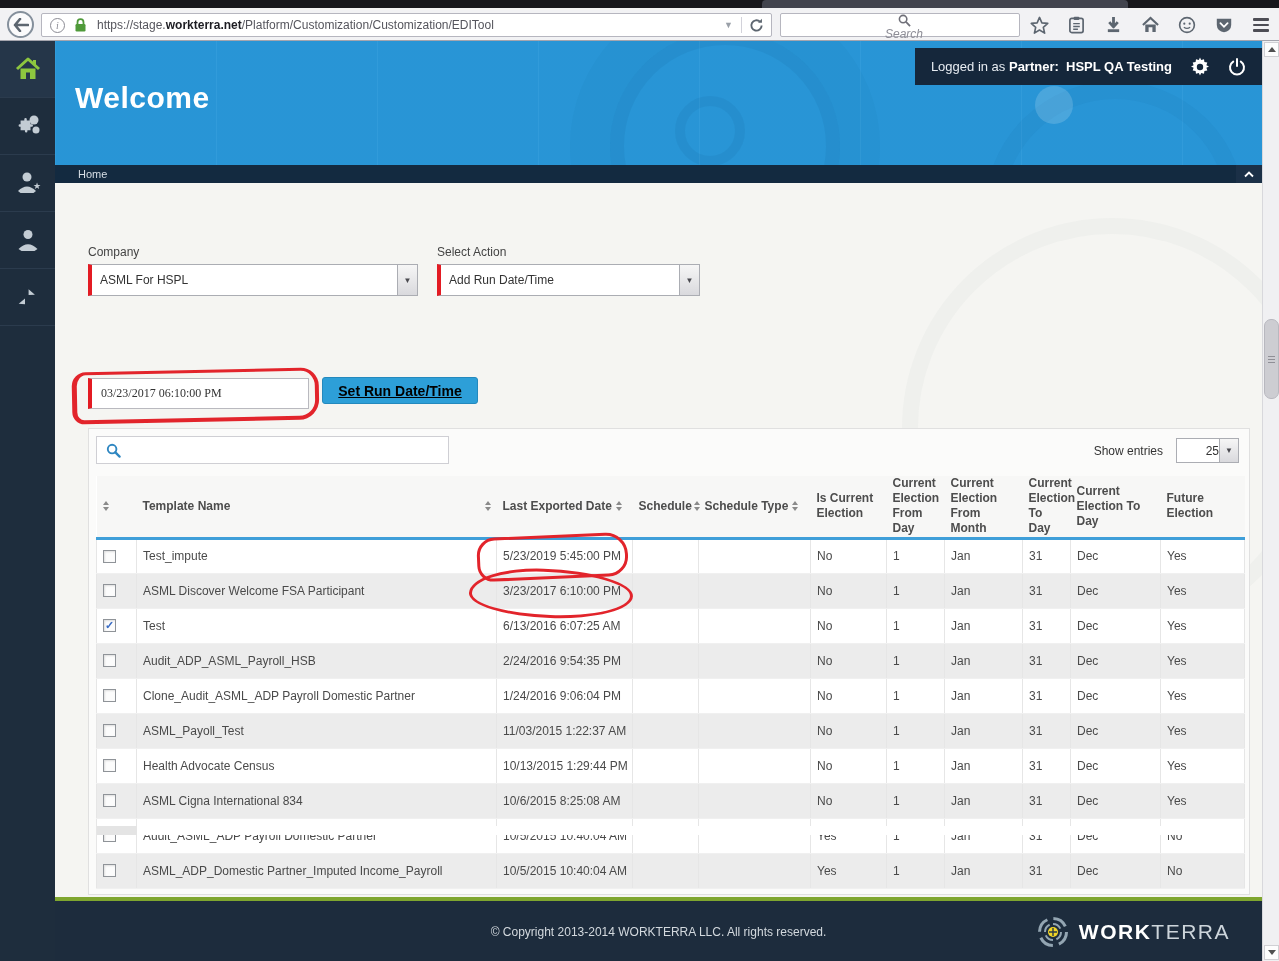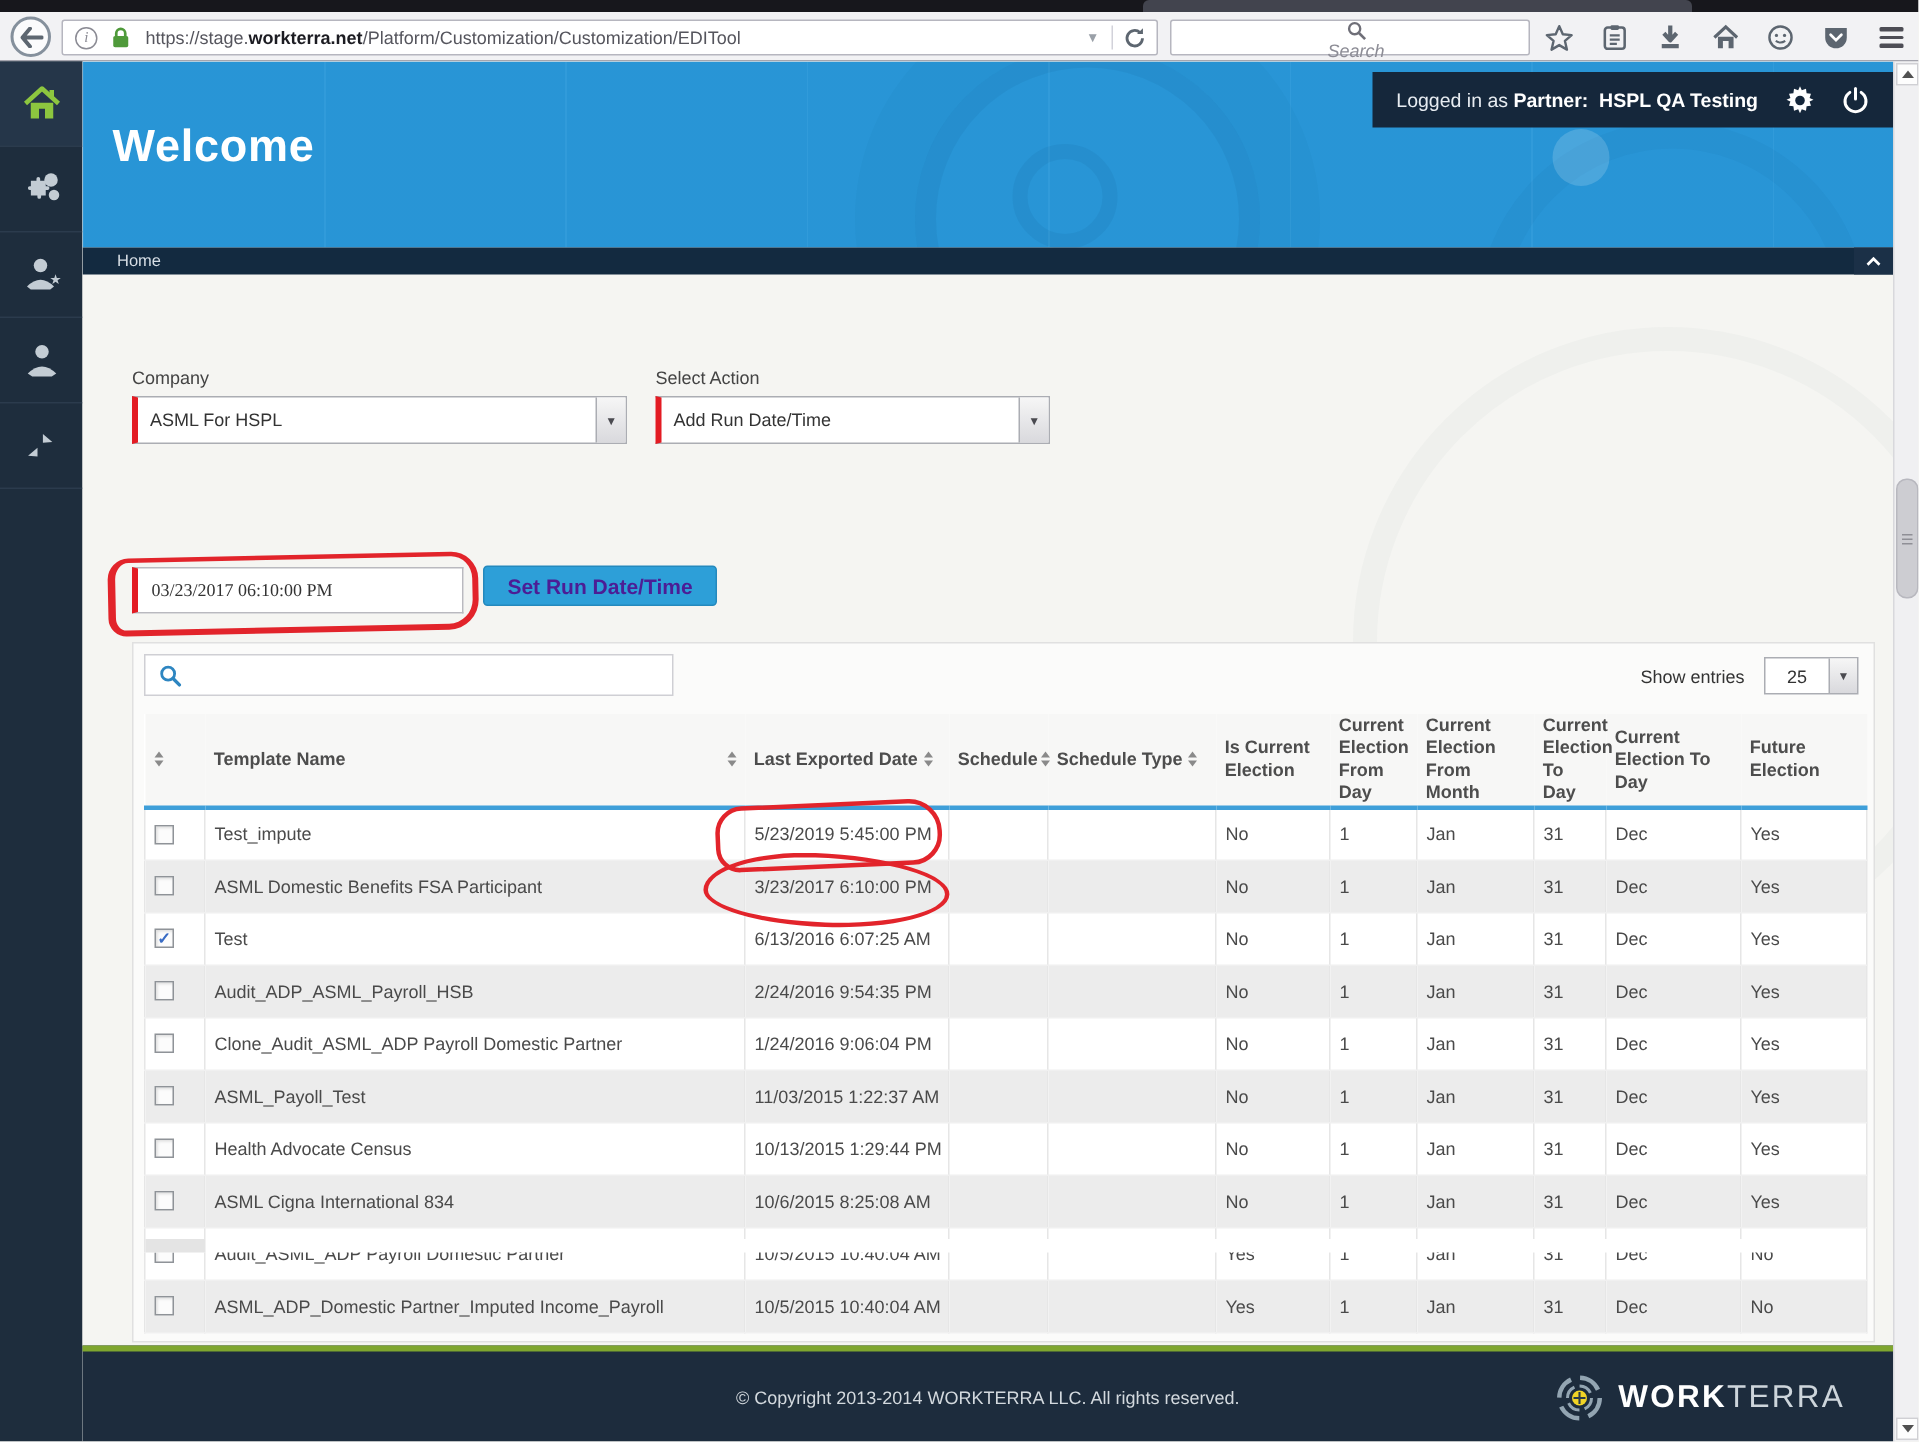--- a/index.html
+++ b/index.html
@@ -64,29 +64,29 @@
   .fieldlabel { position:absolute; font-size:12px; color:#444; }
   .selectbox { position:absolute; height:32px; background:#fff; border:1px solid #abadb3; display:flex; align-items:center; }
   .req-edge { border-left:4px solid #e31b23; }
   .selectval { font-size:12px; color:#333; margin-left:8px; flex:1; }
   .droparrow { width:20px; height:100%; border-left:1px solid #abadb3; background:linear-gradient(#f6f6f6,#d9d9dd); display:flex; align-items:center; justify-content:center; font-size:8px; color:#4a4a50; }
   .notebar { position:absolute; left:33px; top:94px; width:1155px; height:33px; background:#f9f3d6; border:1px solid #e7dfae; display:flex; align-items:center; }
   .notetext { font-size:12px; color:#3a3a3a; margin-left:12px; }
   .notetext b { color:#222; }
   .dateinput { position:absolute; left:33px; top:150px; width:221px; height:31px; background:#fff; border:1px solid #b9b9bf; border-left:4px solid #e31b23; display:flex; align-items:center;font-family:Liberation Serif, serif; }
   .dateval { font-size:12px; color:#333; margin-left:9px; }
-  .runbtn { position:absolute; left:267px; top:149px; width:156px; height:27px; background:#2d9fd8; border:1px solid #2489bd; border-radius:3px; color:#4c1d95; font-size:14px; font-weight:bold; display:flex; align-items:center; justify-content:center; }
+  .runbtn { position:absolute; left:267px; top:149px; width:156px; height:27px; background:#2d9fd8; border:1px solid #2489bd; border-radius:3px; color:#000000; font-size:14px; font-weight:bold; display:flex; align-items:center; justify-content:center;text-decoration:underline; }
 
   
   .panel { position:absolute; left:33px; top:200px; width:1162px; height:467px; background:#fbfbfa; border:1px solid #e0e0e0; overflow:hidden; }
   .tsearch { position:absolute; left:7px; top:7px; width:353px; height:28px; background:#fff; border:1px solid #cfcfd4; display:flex; align-items:center; }
   .showentries { position:absolute; right:10px; top:9px; display:flex; align-items:center; gap:13px; }
   .se-label { font-size:12px; color:#333; }
   .se-select { width:63px; height:25px; background:#fff; border:1px solid #abadb3; display:flex; align-items:center; }
-  .se-val { flex:1; text-align:center; font-size:12px; color:#333; }
+  .se-val { flex:1; text-align:right; font-size:12px; color:#333; }
   .se-arrow { width:19px; height:100%; border-left:1px solid #abadb3; background:linear-gradient(#f6f6f6,#d9d9dd); display:flex; align-items:center; justify-content:center; font-size:8px; color:#4a4a50; }
 
   table.grid { position:absolute; left:7px; top:47px; width:1148px; border-collapse:collapse; table-layout:fixed; background:#fff; }
   .grid thead th { background:#f7f7f6; border-bottom:3px solid #3f9fd9; height:62px; font-size:12px; color:#4d4d4d; text-align:left; vertical-align:middle; padding:0 6px; font-weight:bold; line-height:1.25; }
   .grid tbody td { height:35px; font-size:12px; color:#4a4a4a; padding:0 6px; border-right:1px solid #e6e6e6; border-bottom:1px solid #f0f0f0; white-space:nowrap; overflow:hidden; }
   .grid tbody td:first-child { border-left:1px solid #e6e6e6; }
   .grid tbody tr.alt td { background:#ececec; }
   .th-flex { display:flex; align-items:center; gap:4px; }
   .sort { display:inline-flex; flex-direction:column; gap:2px; flex:none; }
   .sort i { display:block; width:0; height:0; border:3px solid transparent; }
@@ -411,21 +411,21 @@
     <td>1</td>
     <td>Jan</td>
     <td>31</td>
     <td>Dec</td>
     <td>Yes</td>
   </tr>
                 <tr class="alt">
     <td>
                     <span class="cb"></span>
                   </td>
-    <td>ASML Domestic Benefits FSA Participant</td>
+    <td>ASML Discover Welcome FSA Participant</td>
     <td>3/23/2017 6:10:00 PM</td>
     <td></td>
     <td></td>
     <td>No</td>
     <td>1</td>
     <td>Jan</td>
     <td>31</td>
     <td>Dec</td>
     <td>Yes</td>
   </tr>

